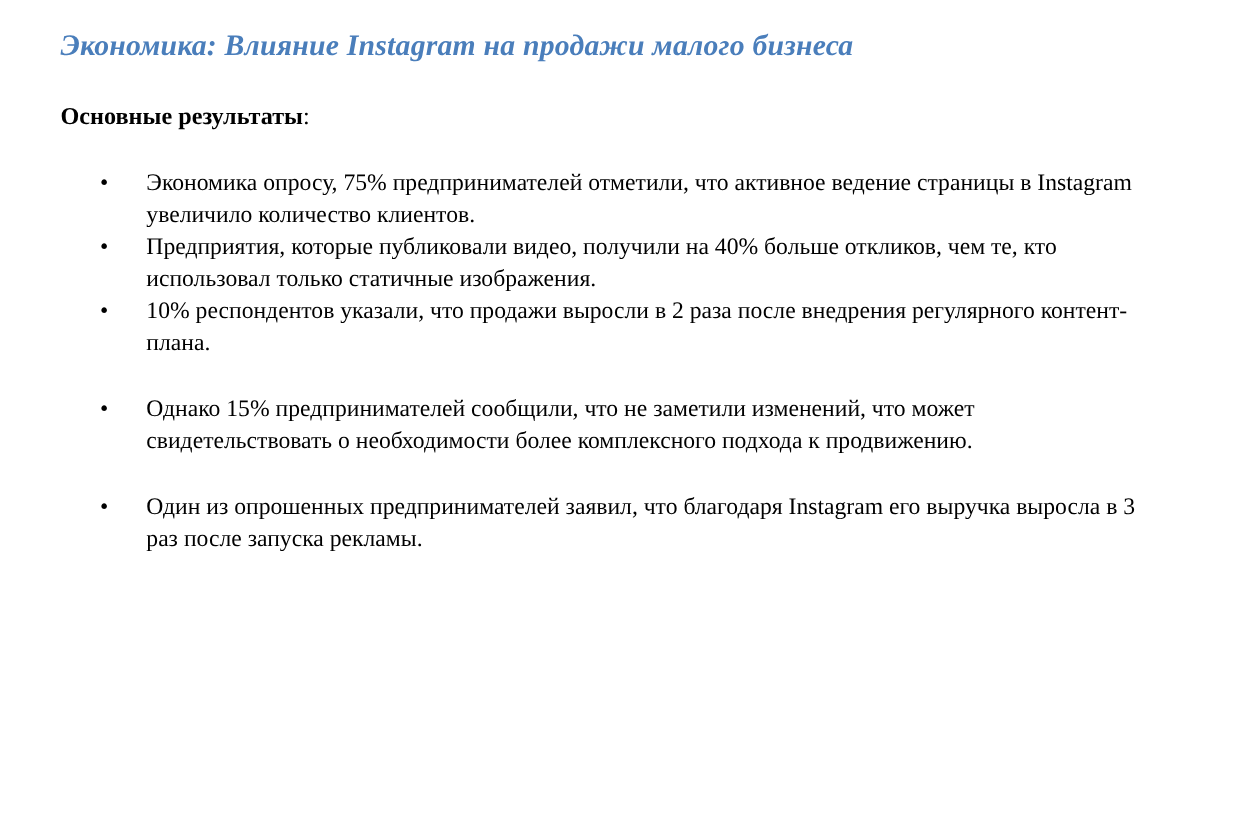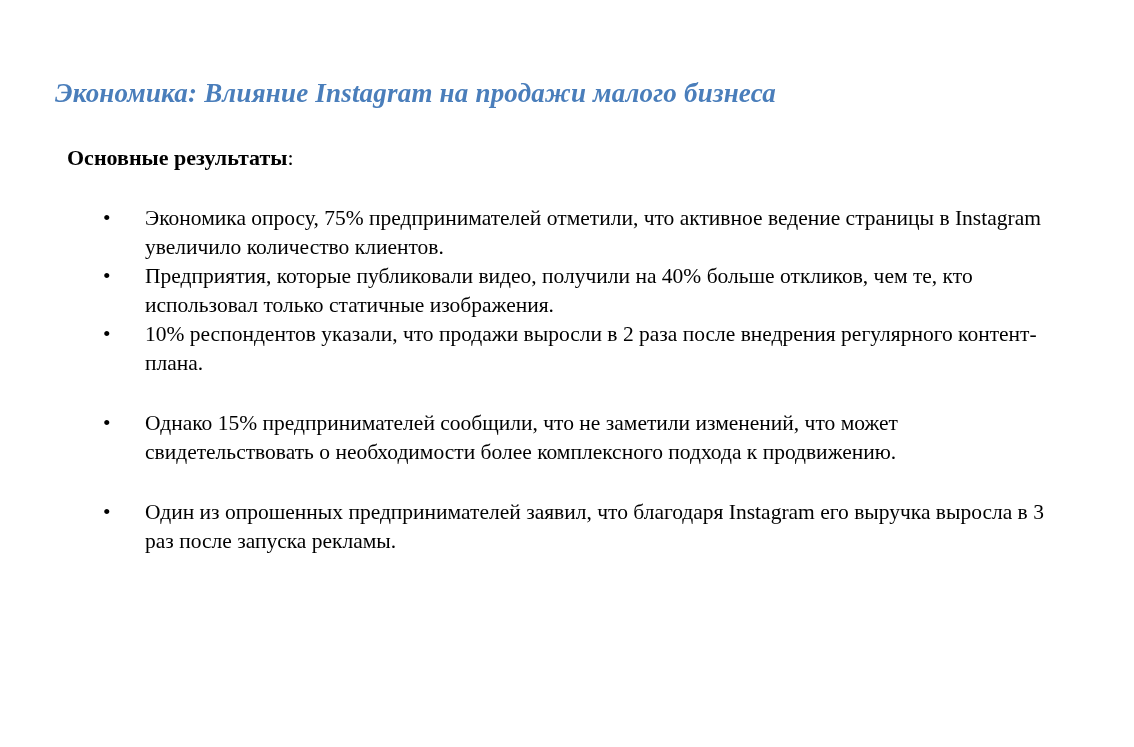--- a/index.html
+++ b/index.html
@@ -5,21 +5,21 @@
   * { margin: 0; padding: 0; box-sizing: border-box; }
   html, body { background: #ffffff; }
   body {
     width: 1134px;
     height: 747px;
     overflow: hidden;
     font-family: "Liberation Serif", "DejaVu Serif", serif;
     color: #000000;
   }
   .doc {
-    padding: 78px 70px 0 55px;
+    padding: 26px 70px 0 55px;
   }
   .title {
     font-family: "Liberation Serif", "DejaVu Serif", serif;
     font-size: 27px;
     font-weight: bold;
     font-style: italic;
     color: #4A7EBB;
     letter-spacing: 0.2px;
     margin-bottom: 34px;
   }
@@ -45,21 +45,21 @@
   ul.bullets li::before {
     content: "\2022";
     position: absolute;
     left: 36px;
     top: 0;
     font-size: 21.5px;
     line-height: 29px;
     color: #000;
   }
   ul.bullets li .b { font-weight: normal; }
-  section { margin: 12px; }
+  section { margin: 0; }
 </style>
 </head>
 <body>
 
 <div class="doc">
 
   <h1 class="title" style="color: rgb(74, 126, 187);">Экономика: Влияние Instagram на продажи малого бизнеса</h1>
 
   <section>
     <p class="section-heading"><b>Основные результаты</b><span class="colon">:</span></p>

